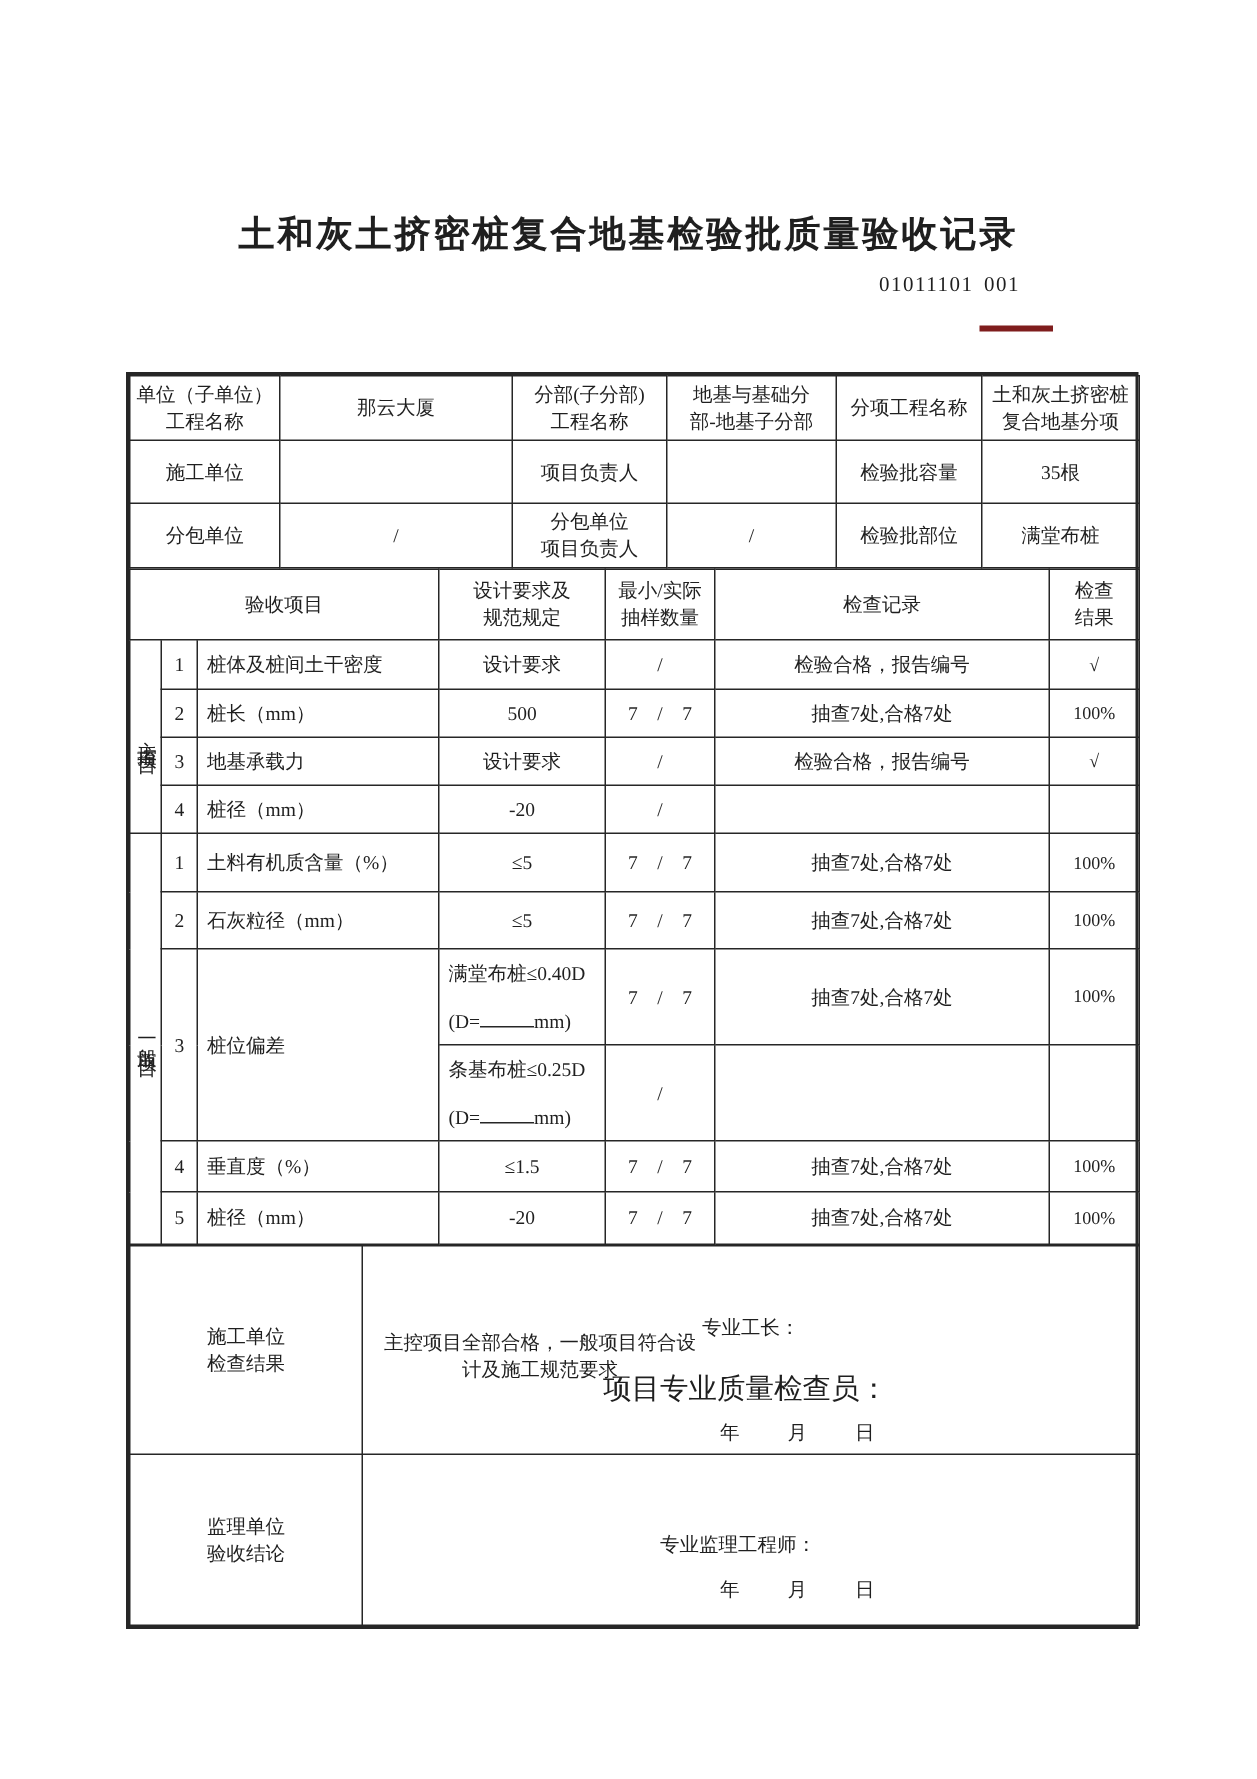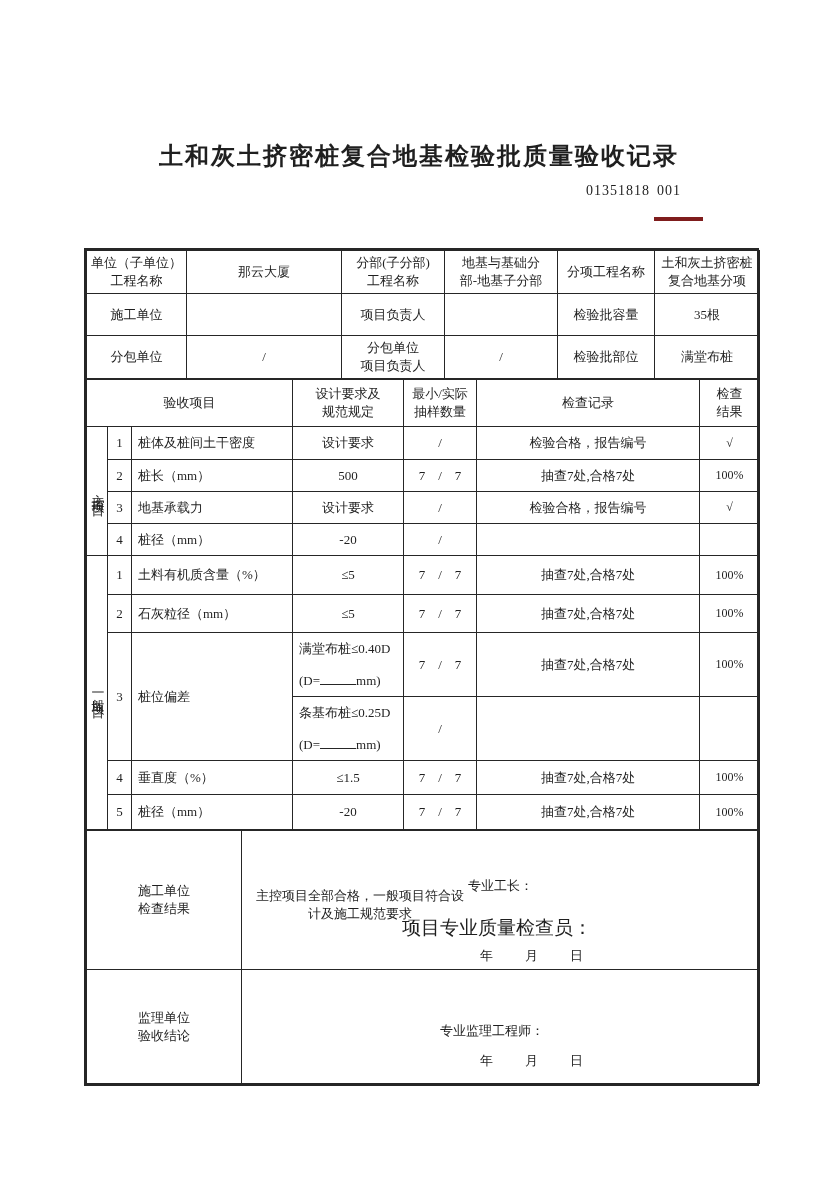--- a/index.html
+++ b/index.html
@@ -12,36 +12,36 @@
   .tablewrap{position:absolute;left:84px;top:207px;width:675px;border:2px solid #262626;box-sizing:border-box;margin-top:41px;}
   table{width:100%;border-collapse:collapse;table-layout:fixed;}
   td{border:1px solid #262626;font-size:13px;text-align:center;vertical-align:middle;
      padding:1px 2px;overflow:hidden;line-height:1.35;}
   .pre{white-space:pre-line;}
   td.name{text-align:left;padding-left:6px;}
   .vertical{writing-mode:vertical-lr;text-orientation:upright;margin:0 auto;letter-spacing:4px;font-size:13px;}
   td.req3{text-align:left;vertical-align:middle;padding:4px 2px 4px 6px;}
   .req3-line2{margin-top:14px;}
   .blank{display:inline-block;width:36px;border-bottom:1px solid #262626;height:12px;vertical-align:baseline;}
-  td.rel{position:relative;padding:0;}
+  td.rel{position:relative;padding:0;font-family:Liberation Mono, monospace;}
   .stmt{position:absolute;left:4px;top:56px;width:228px;text-align:center;font-size:13px;}
   .sig1{position:absolute;left:226px;top:46px;font-size:13px;}
   .sig2{position:absolute;left:160px;top:84px;font-size:19px;}
   .cdate{position:absolute;left:238px;top:116px;font-size:13px;letter-spacing:2px;}
   .ssig{position:absolute;left:198px;top:52px;font-size:13px;}
   .sdate{position:absolute;left:238px;top:82px;font-size:13px;letter-spacing:2px;}
   .result{font-size:12px;}
 </style>
 </head>
 <body>
 
 <div class="page">
   <h1 class="title">土和灰土挤密桩复合地基检验批质量验收记录</h1>
 
-  <div class="docno"><span>01351818</span><span class="u">001</span></div>
+  <div class="docno"><span>01011101</span><span class="u">001</span></div>
 
   <div class="tablewrap">
 
     <table>
       <colgroup>
           <col style="width:100px">
           <col style="width:155px">
           <col style="width:103px">
           <col style="width:113px">
           <col style="width:97px">

